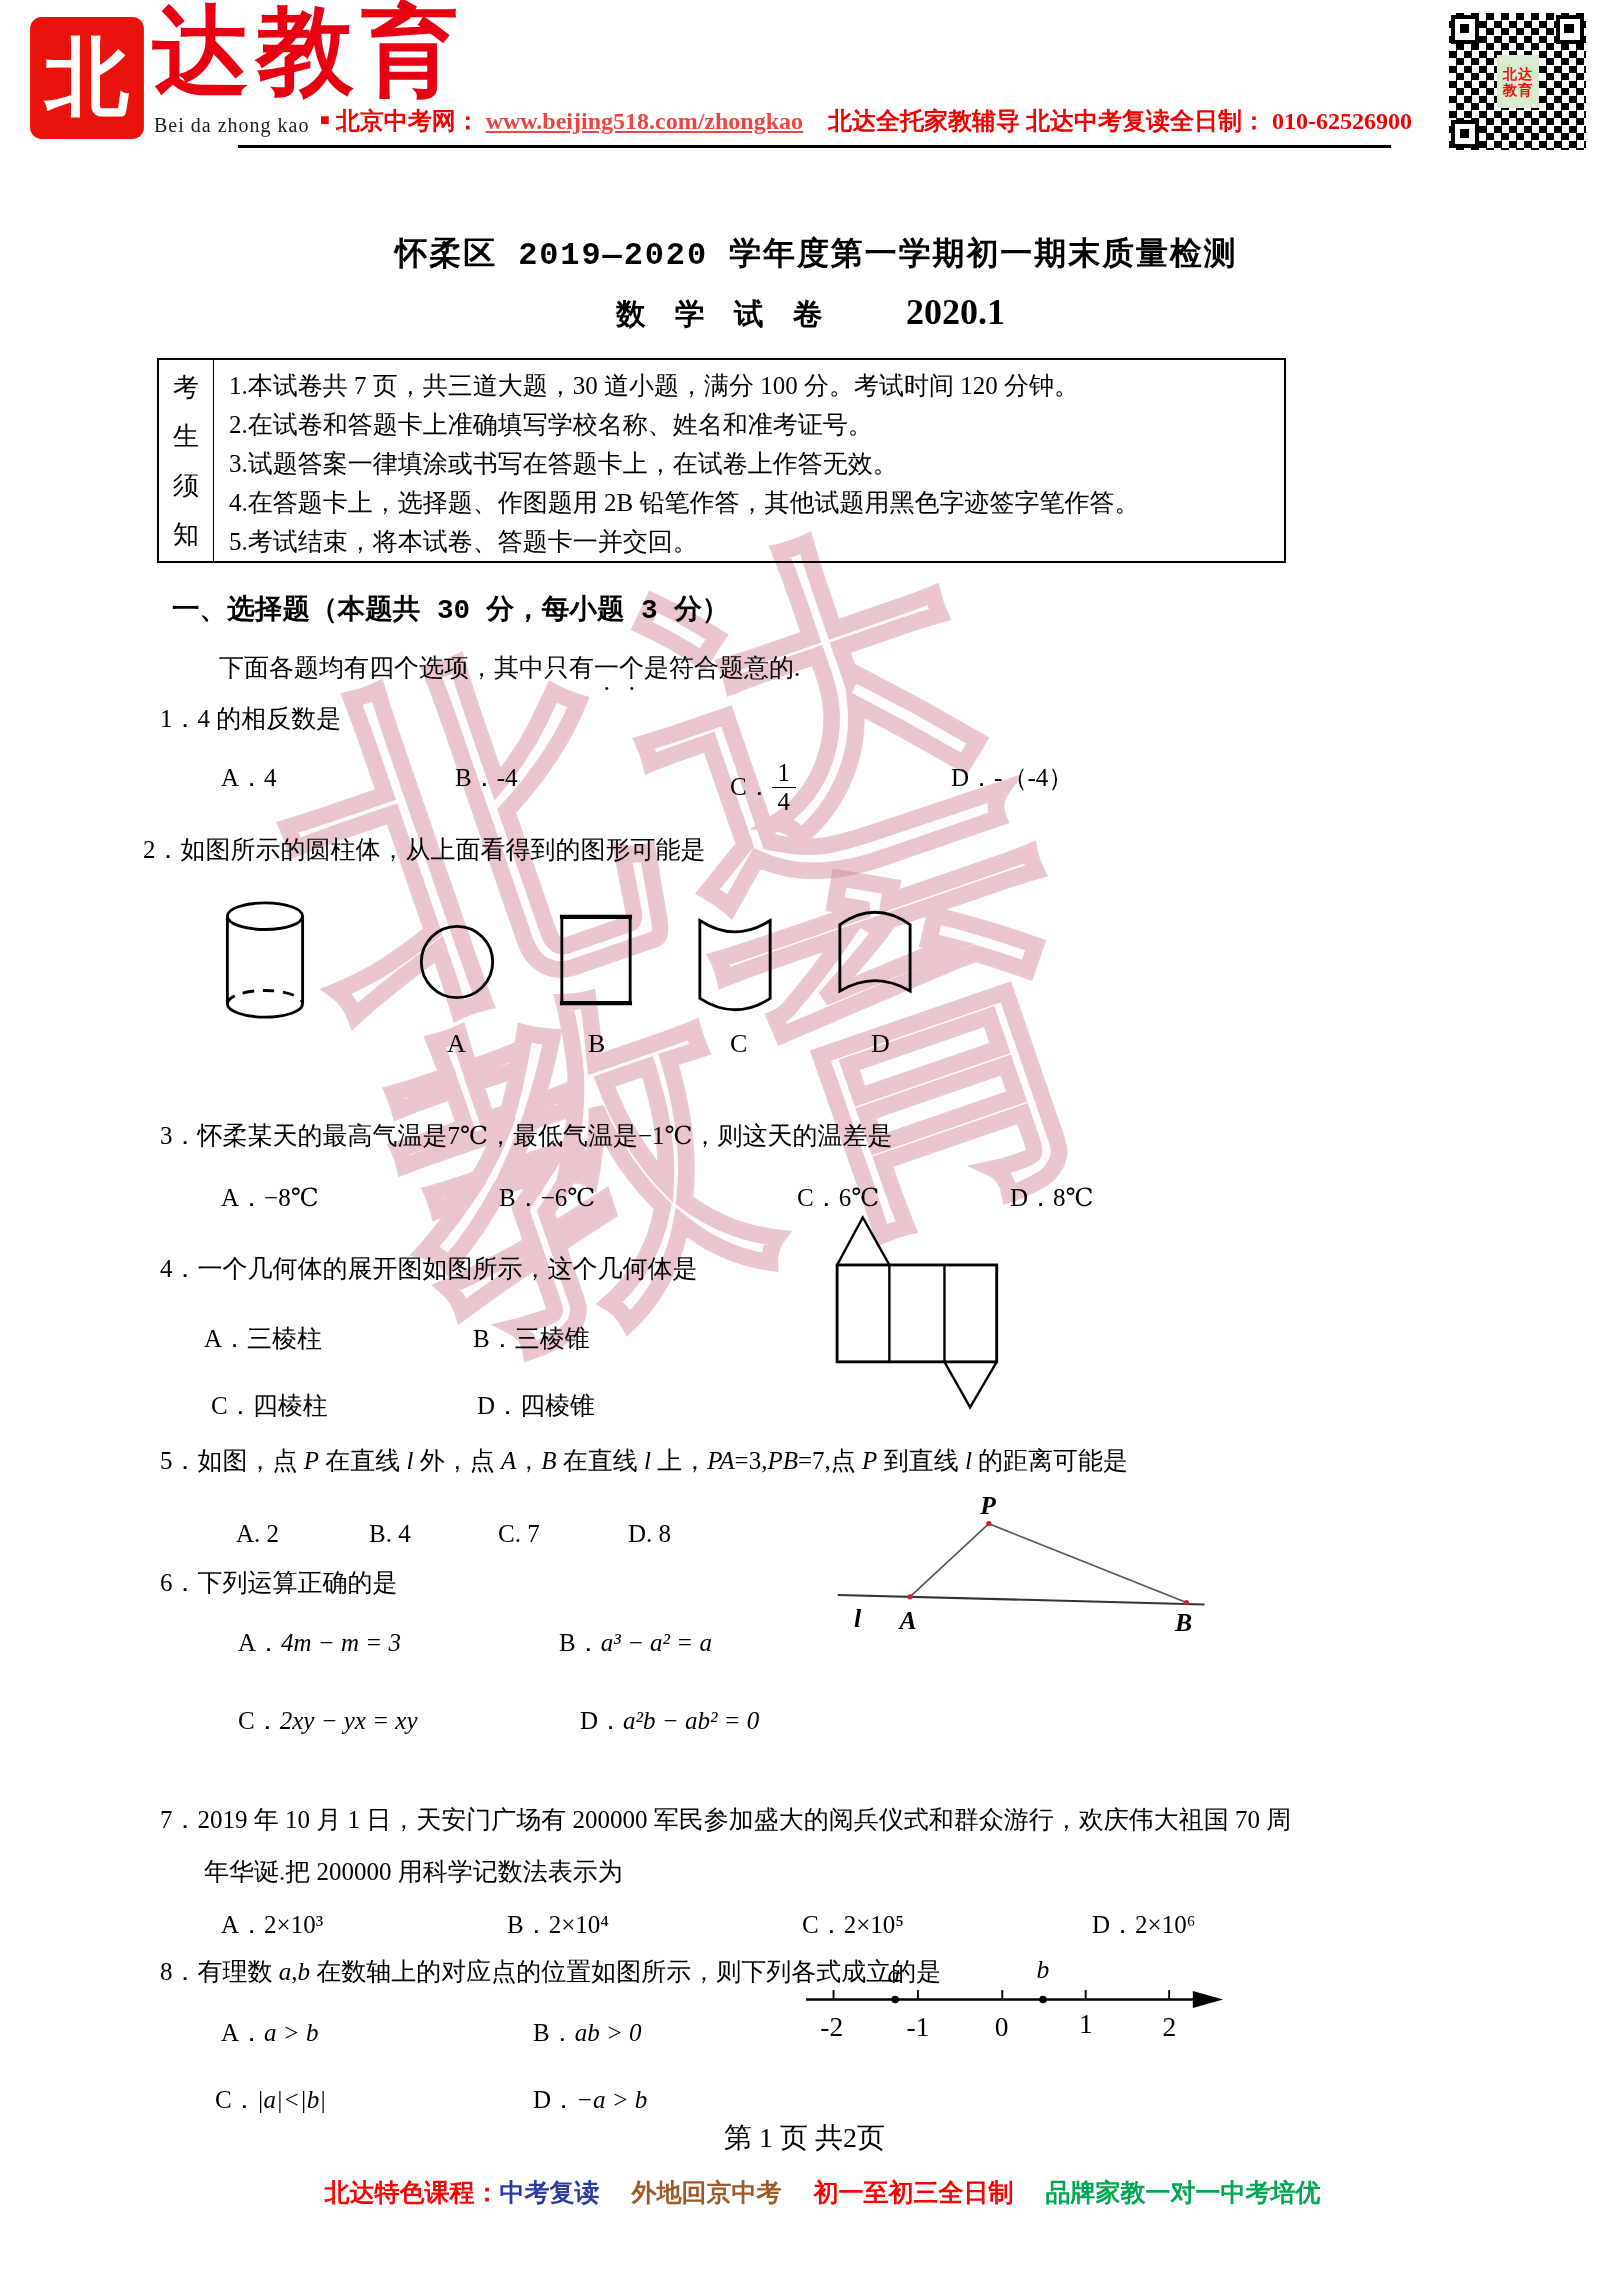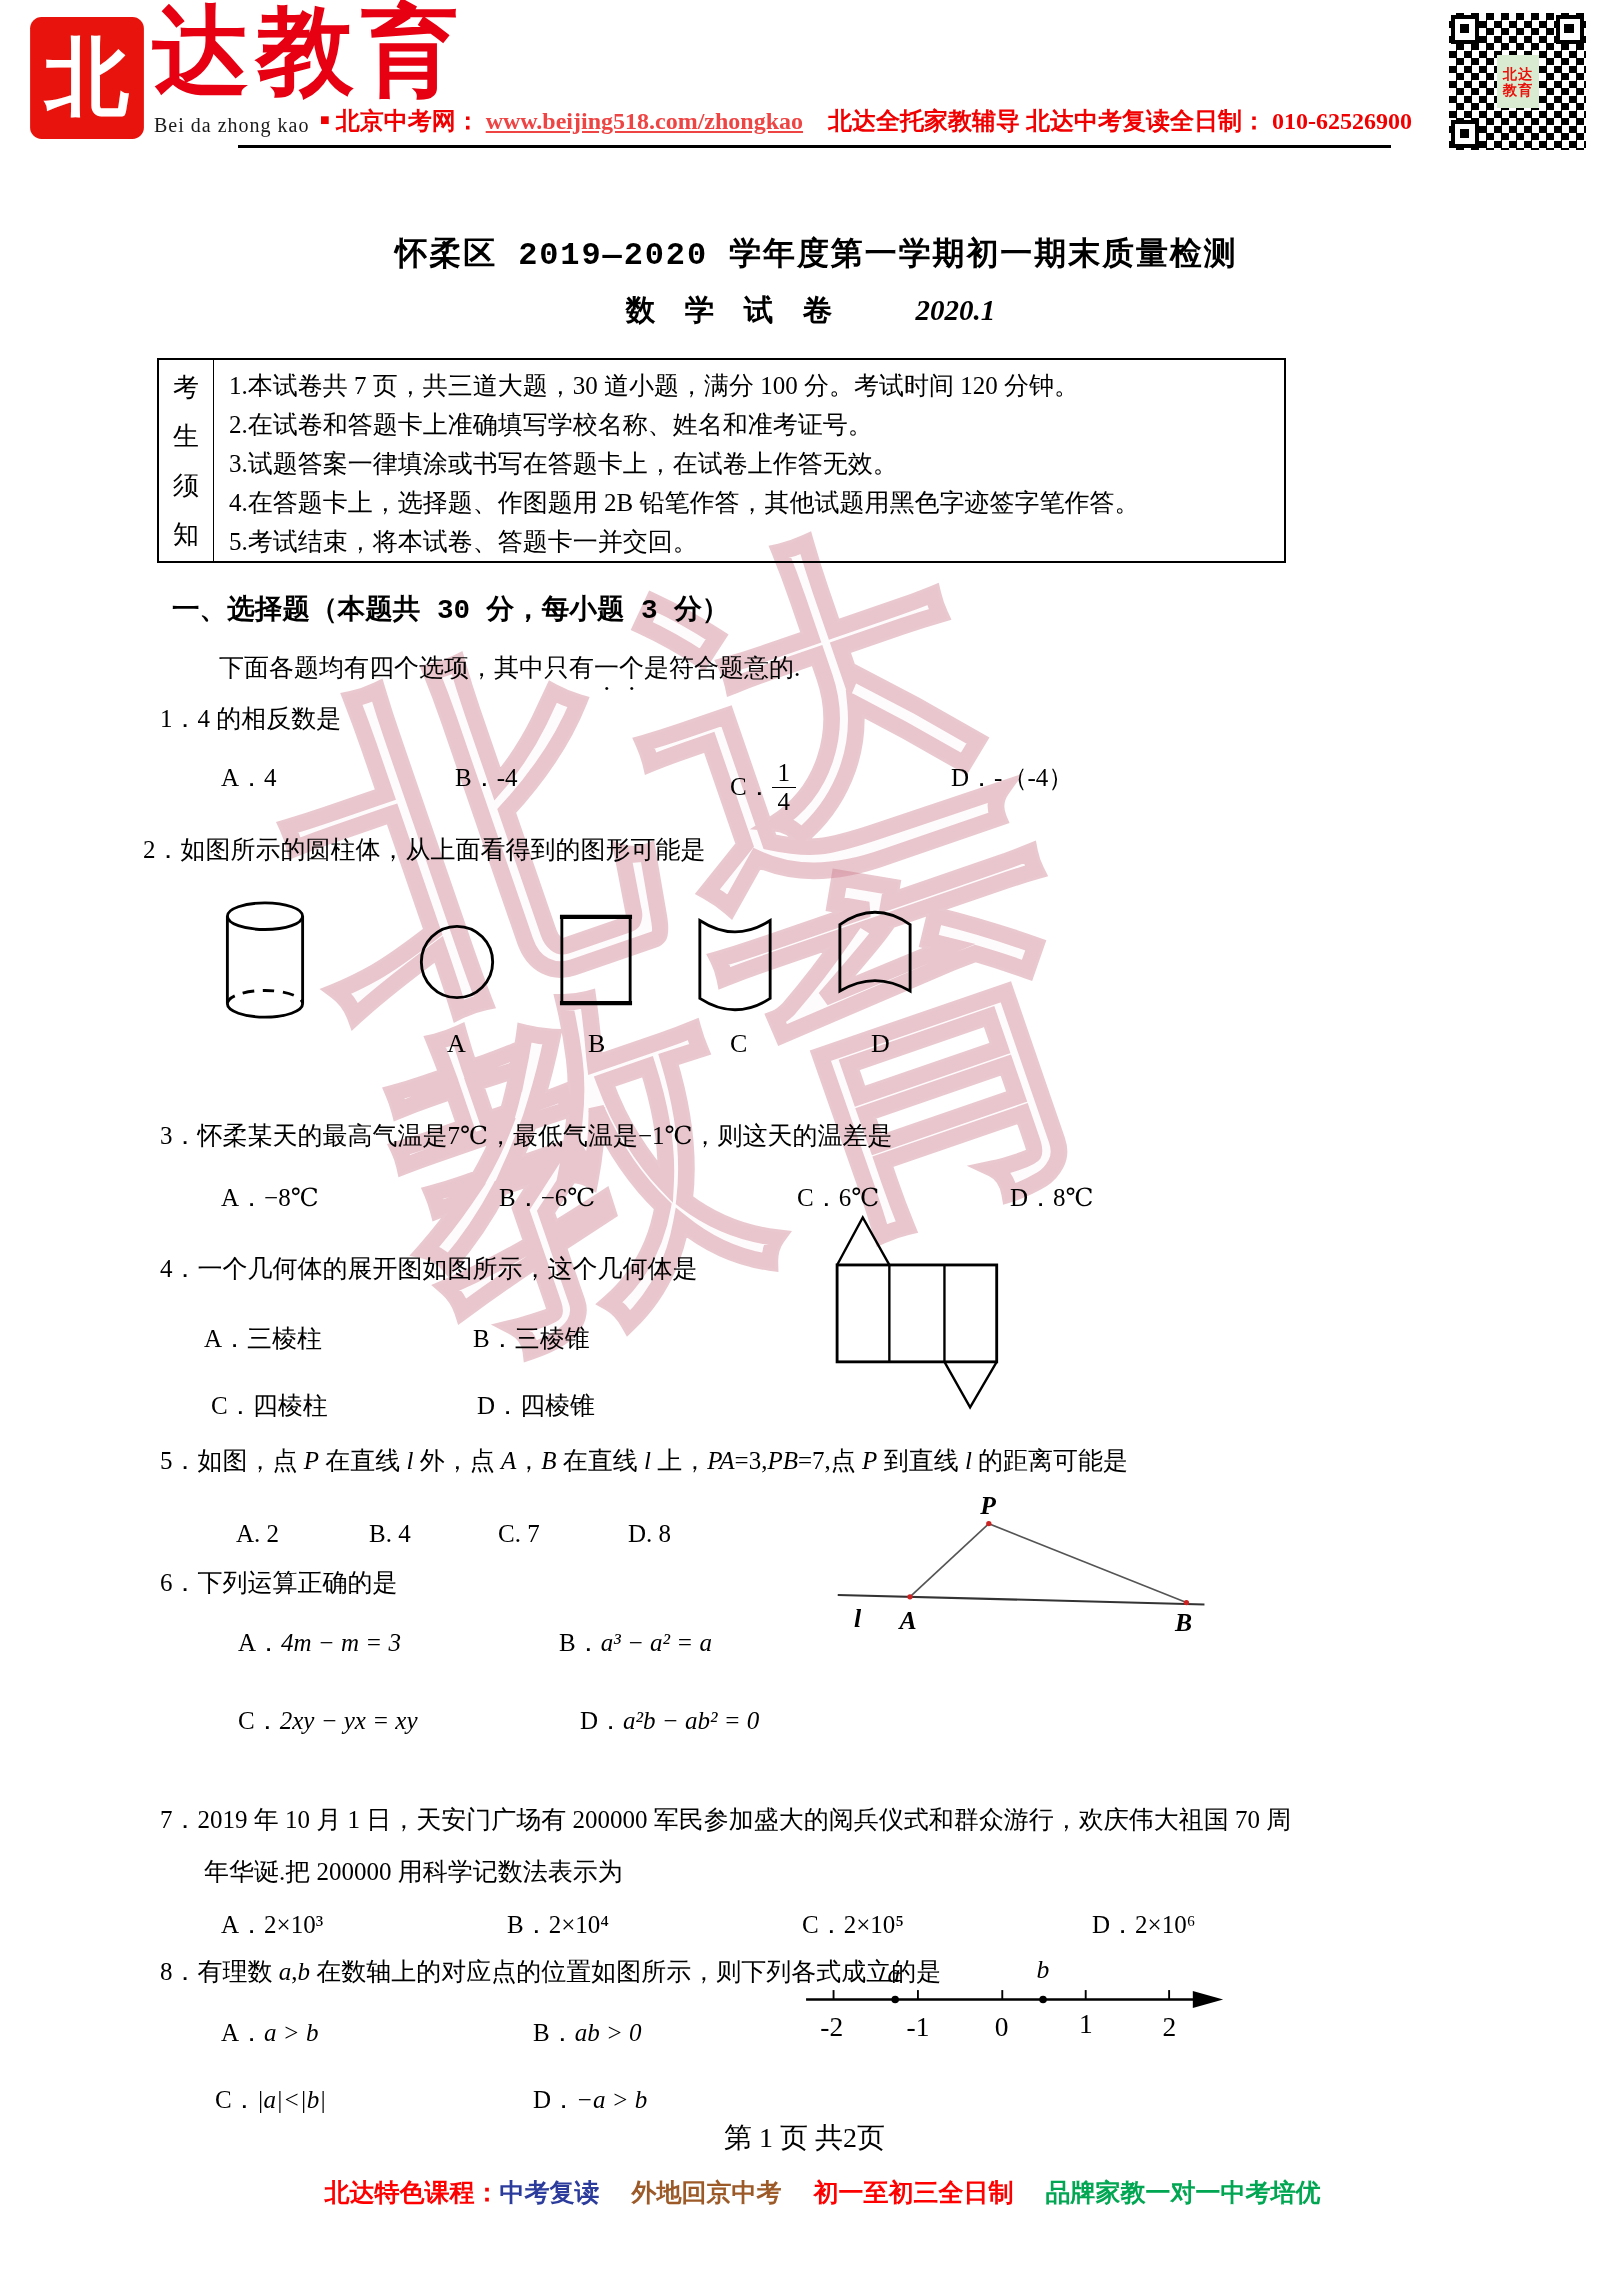--- a/index.html
+++ b/index.html
@@ -29,21 +29,21 @@
   .qr .f{position:absolute;width:28.5px;height:28.5px;border:4.8px solid #000;background:#fff;box-sizing:border-box;}
   .qr .f::after{content:"";position:absolute;left:4.8px;top:4.8px;width:9.5px;height:9.5px;background:#000;}
   .qr .f.tl{left:1.9px;top:1.9px;} .qr .f.tr{right:1.9px;top:1.9px;} .qr .f.bl{left:1.9px;bottom:1.9px;}
   .qr-center{position:absolute;left:48px;top:42px;width:42px;height:53px;background:#d9ecd2;
              display:flex;flex-direction:column;align-items:center;justify-content:center;}
   .qr-center span{color:#e8130c;font-size:14.3px;font-weight:bold;line-height:16px;letter-spacing:1px;}
   
   .center-band{left:157px;width:1295px;text-align:center;}
   .title-main{top:232px;font-size:32px;letter-spacing:1.9px;}
   .title-sub{top:291px;font-size:29.5px;}
-  .title-sub .date{font-family:"Liberation Serif","DejaVu Serif",serif;margin-left:76px;font-size:29px;font-style:italic;}
+  .title-sub .date{font-family:"Liberation Serif","DejaVu Serif",serif;margin-left:76px;font-size:36px;}
   
   .notice{left:157px;top:358px;width:1129px;height:205px;border:2.9px solid #000;box-sizing:border-box;display:flex;}
   .notice-side{width:54px;border-right:1.9px solid #000;display:flex;flex-direction:column;
                align-items:center;justify-content:space-between;padding:9.5px 0;font-size:26px;}
   .notice-body{flex:1;padding:5.7px 3.8px 0 15px;font-size:25px;line-height:39px;}
   
   .stem{font-size:25px;white-space:nowrap;}
   .opt{font-size:25px;white-space:nowrap;}
   .math{font-style:italic;}
   .frac{display:inline-flex;flex-direction:column;align-items:center;vertical-align:middle;line-height:1.1;}

